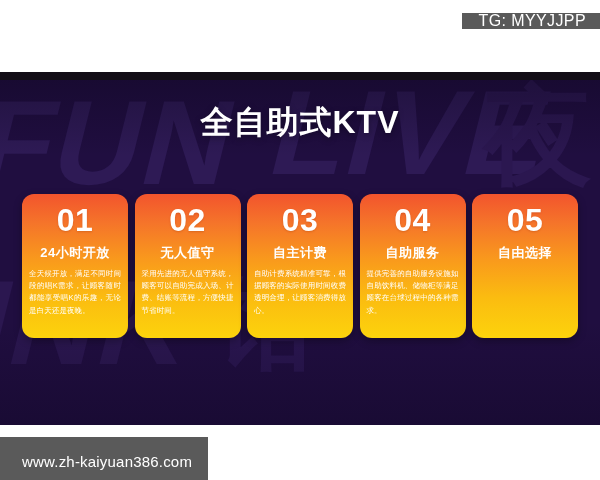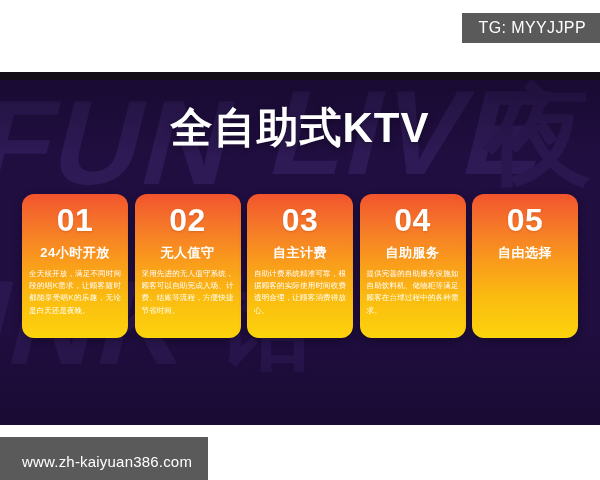--- a/index.html
+++ b/index.html
@@ -26,21 +26,21 @@
   
   .top-strip {
     position: absolute;
     left: 0; top: 0;
     width: 600px; height: 72px;
     background: #ffffff;
   }
   .tg-badge {
     position: absolute;
     right: 0; top: 13px;
-    height: 30px;
+    height: 16px;
     padding: 0 14px 0 16px;
     background: #5a5a5a;
     color: #ffffff;
     font-size: 16px;
     letter-spacing: 0.4px;
     display: flex;
     align-items: center;
     white-space: nowrap;
   }
 
@@ -113,21 +113,21 @@
     line-height: 1;
   }
 
   
   .poster-title {
     position: absolute;
     left: 0; top: 26px;
     width: 600px;
     text-align: center;
     color: #ffffff;
-    font-size: 42px;
+    font-size: 32px;
     font-weight: 800;
     letter-spacing: 1px;
     line-height: 1.05;
     text-shadow: 0 2px 6px rgba(0,0,0,0.35);
     z-index: 3;
   }
 
   
   .cards {
     position: absolute;

